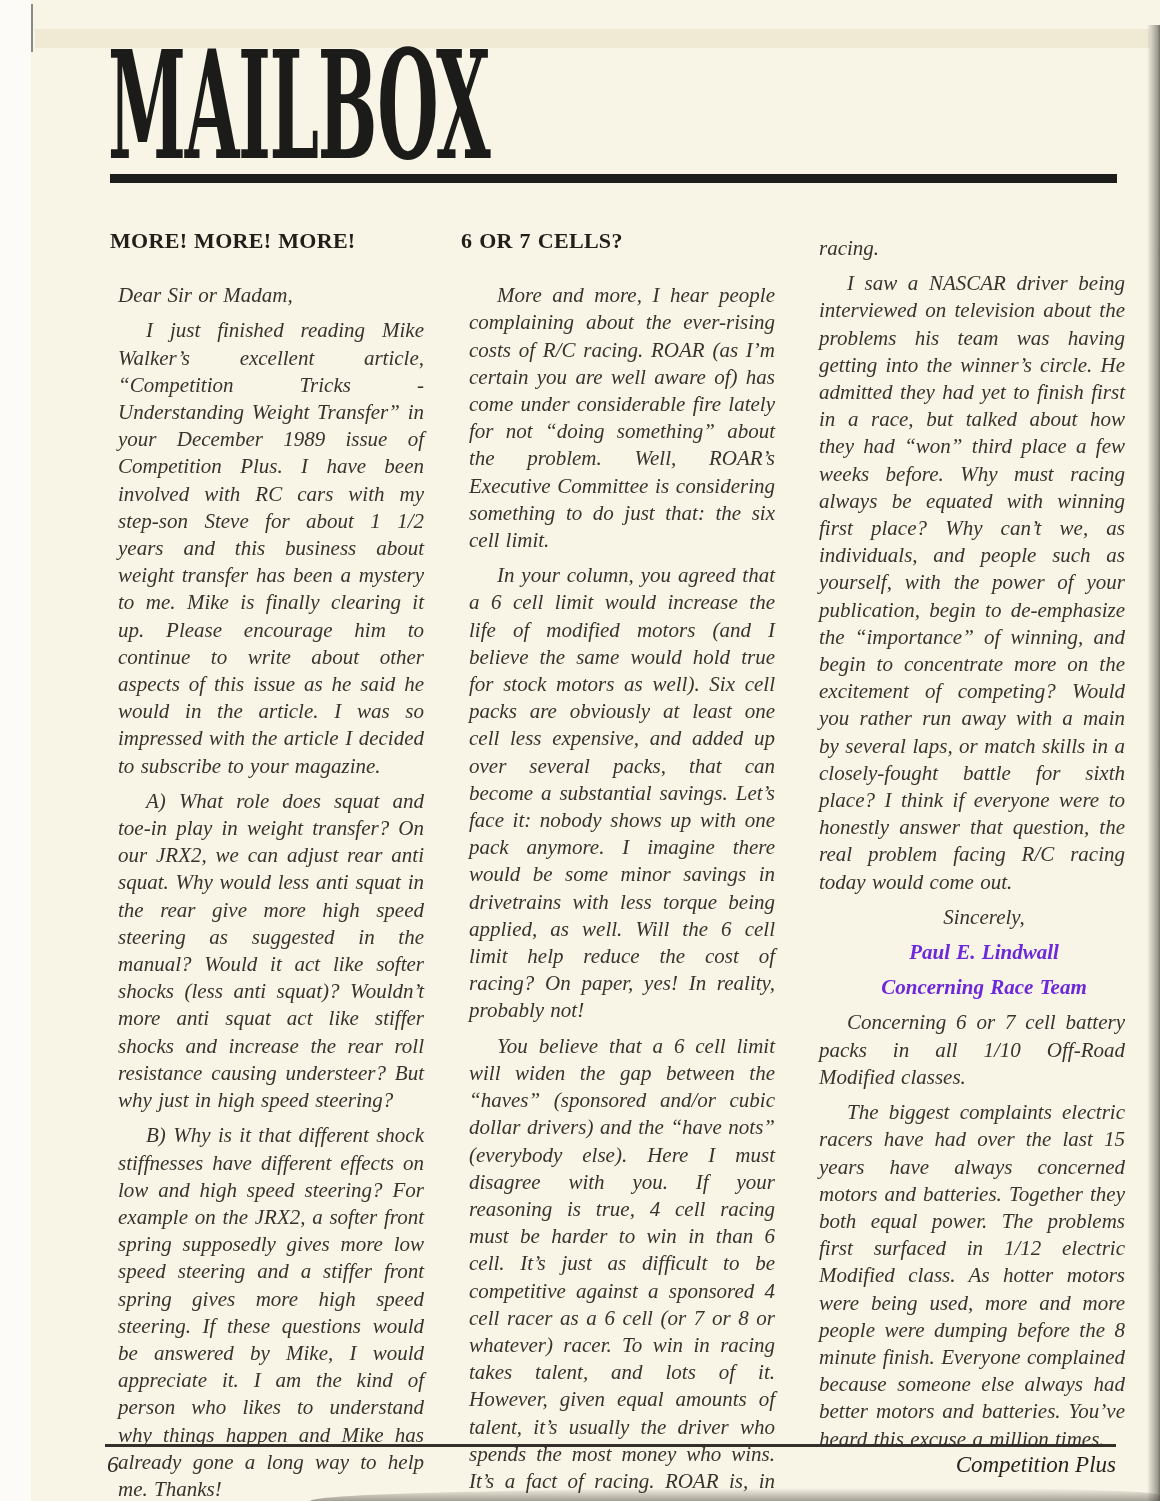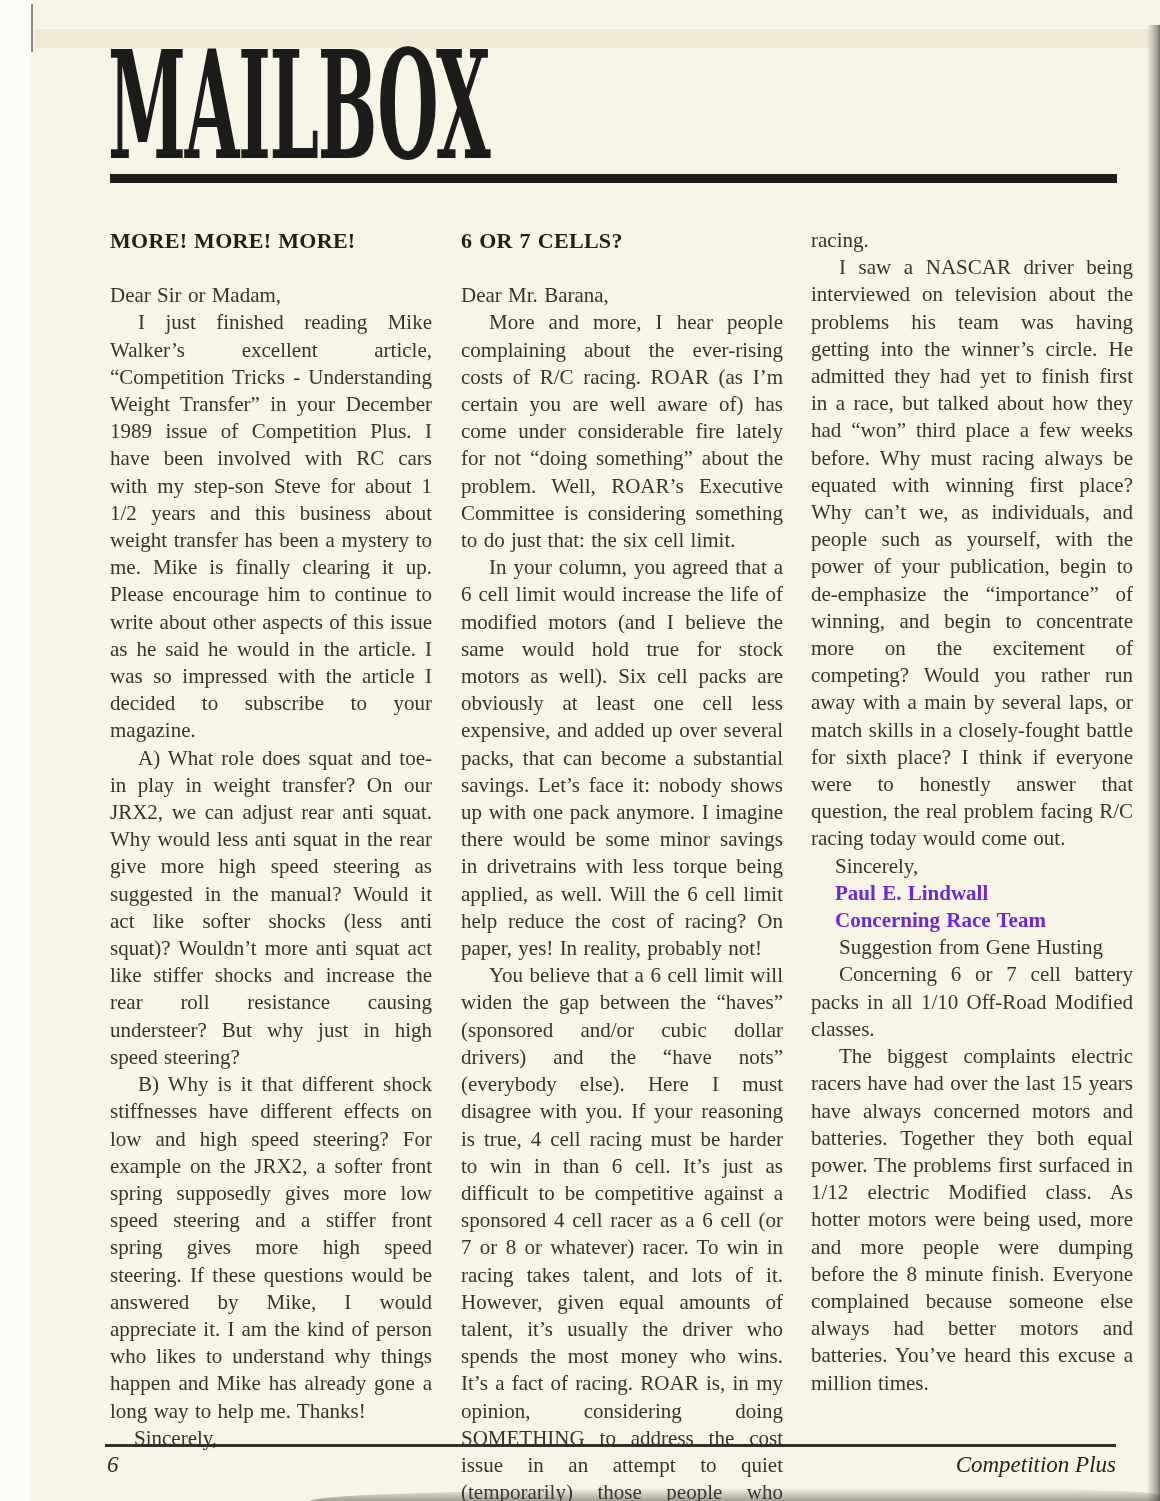--- a/index.html
+++ b/index.html
@@ -62,24 +62,24 @@
   .col-3 { left: 811px; }
   .letter-heading {
     margin: 0 0 28px 0;
     font-size: 22px; line-height: 27.2px;
     font-weight: bold; text-align: left;
     color: #221f1b; letter-spacing: 0.3px;
   }
   .mid-heading {
     margin: 26px 0 26px 0;
   }
-  .col p { margin: 0; text-indent: 28px; }
+  .col p { margin: 8px; text-indent: 28px; font-style: italic; }
   .col p.noindent { text-indent: 0; }
   .sig-line {
-    text-indent: 0 !important; padding-left: 24px; text-align: left;
+    text-indent: 0 !important; padding-left: 24px; text-align: center;
   }
   .sig-bold { font-weight: bold; color: #6d28d9; }
   
   .footer-rule {
     position: absolute; left: 105px; top: 1444px; width: 1011px; height: 3px;
     background: #33302b;
   }
   .page-num {
     position: absolute; left: 107px; top: 1452px;
     font-style: italic; font-size: 23px; color: #2e2b26;
@@ -106,33 +106,31 @@
     <p class="noindent">Dear Sir or Madam,</p>
     <p>I just finished reading Mike Walker’s excellent article, “Competition Tricks - Understanding Weight Transfer” in your December 1989 issue of Competition Plus. I have been involved with RC cars with my step-son Steve for about 1 1/2 years and this business about weight transfer has been a mystery to me. Mike is finally clearing it up. Please encourage him to continue to write about other aspects of this issue as he said he would in the article. I was so impressed with the article I decided to subscribe to your magazine.</p>
     <p>A) What role does squat and toe-in play in weight transfer? On our JRX2, we can adjust rear anti squat. Why would less anti squat in the rear give more high speed steering as suggested in the manual? Would it act like softer shocks (less anti squat)? Wouldn’t more anti squat act like stiffer shocks and increase the rear roll resistance causing understeer? But why just in high speed steering?</p>
     <p>B) Why is it that different shock stiffnesses have different effects on low and high speed steering? For example on the JRX2, a softer front spring supposedly gives more low speed steering and a stiffer front spring gives more high speed steering. If these questions would be answered by Mike, I would appreciate it. I am the kind of person who likes to understand why things happen and Mike has already gone a long way to help me. Thanks!</p>
     <p class="sig-line">Sincerely,</p>
 
   </div>
 
   <div class="col col-2">
     <h2 class="letter-heading">6 OR 7 CELLS?</h2>
-    <p class="noindent">Dear Mr. Barana,</p>
     <p>More and more, I hear people complaining about the ever-rising costs of R/C racing. ROAR (as I’m certain you are well aware of) has come under considerable fire lately for not “doing something” about the problem. Well, ROAR’s Executive Committee is considering something to do just that: the six cell limit.</p>
     <p>In your column, you agreed that a 6 cell limit would increase the life of modified motors (and I believe the same would hold true for stock motors as well). Six cell packs are obviously at least one cell less expensive, and added up over several packs, that can become a substantial savings. Let’s face it: nobody shows up with one pack anymore. I imagine there would be some minor savings in drivetrains with less torque being applied, as well. Will the 6 cell limit help reduce the cost of racing? On paper, yes! In reality, probably not!</p>
     <p>You believe that a 6 cell limit will widen the gap between the “haves” (sponsored and/or cubic dollar drivers) and the “have nots” (everybody else). Here I must disagree with you. If your reasoning is true, 4 cell racing must be harder to win in than 6 cell. It’s just as difficult to be competitive against a sponsored 4 cell racer as a 6 cell (or 7 or 8 or whatever) racer. To win in racing takes talent, and lots of it. However, given equal amounts of talent, it’s usually the driver who spends the most money who wins. It’s a fact of racing. ROAR is, in my opinion, considering doing SOMETHING to address the cost issue in an attempt to quiet (temporarily) those people who (erroneously) blame the organization for the costs of</p>
   </div>
 
   <div class="col col-3">
     <p class="noindent">racing.</p>
     <p>I saw a NASCAR driver being interviewed on television about the problems his team was having getting into the winner’s circle. He admitted they had yet to finish first in a race, but talked about how they had “won” third place a few weeks before. Why must racing always be equated with winning first place? Why can’t we, as individuals, and people such as yourself, with the power of your publication, begin to de-emphasize the “importance” of winning, and begin to concentrate more on the excitement of competing? Would you rather run away with a main by several laps, or match skills in a closely-fought battle for sixth place? I think if everyone were to honestly answer that question, the real problem facing R/C racing today would come out.</p>
     <p class="sig-line">Sincerely,</p>
     <p class="sig-line sig-bold">Paul E. Lindwall</p>
     <p class="sig-line sig-bold">Concerning Race Team</p>
-    <p>Suggestion from Gene Husting</p>
     <p>Concerning 6 or 7 cell battery packs in all 1/10 Off-Road Modified classes.</p>
     <p>The biggest complaints electric racers have had over the last 15 years have always concerned motors and batteries. Together they both equal power. The problems first surfaced in 1/12 electric Modified class. As hotter motors were being used, more and more people were dumping before the 8 minute finish. Everyone complained because someone else always had better motors and batteries. You’ve heard this excuse a million times.</p>
 
   </div>
 
   <div class="footer-rule"></div>
   <div class="page-num">6</div>
   <div class="magazine-name">Competition Plus</div>
 
   <div class="edge-right"></div>

